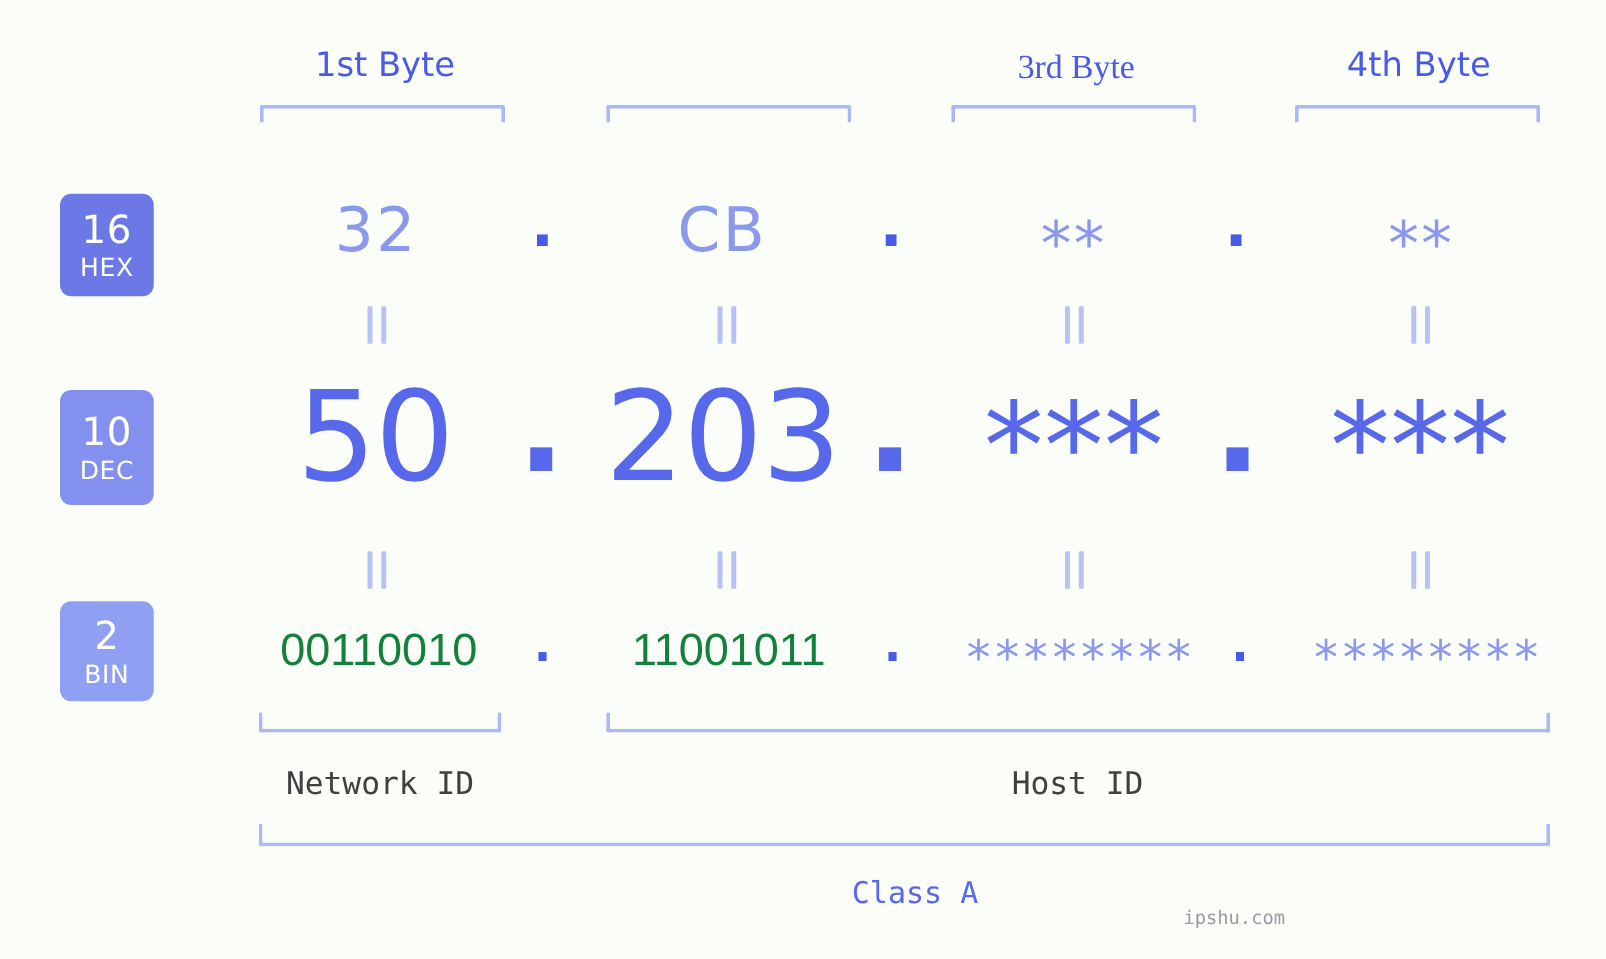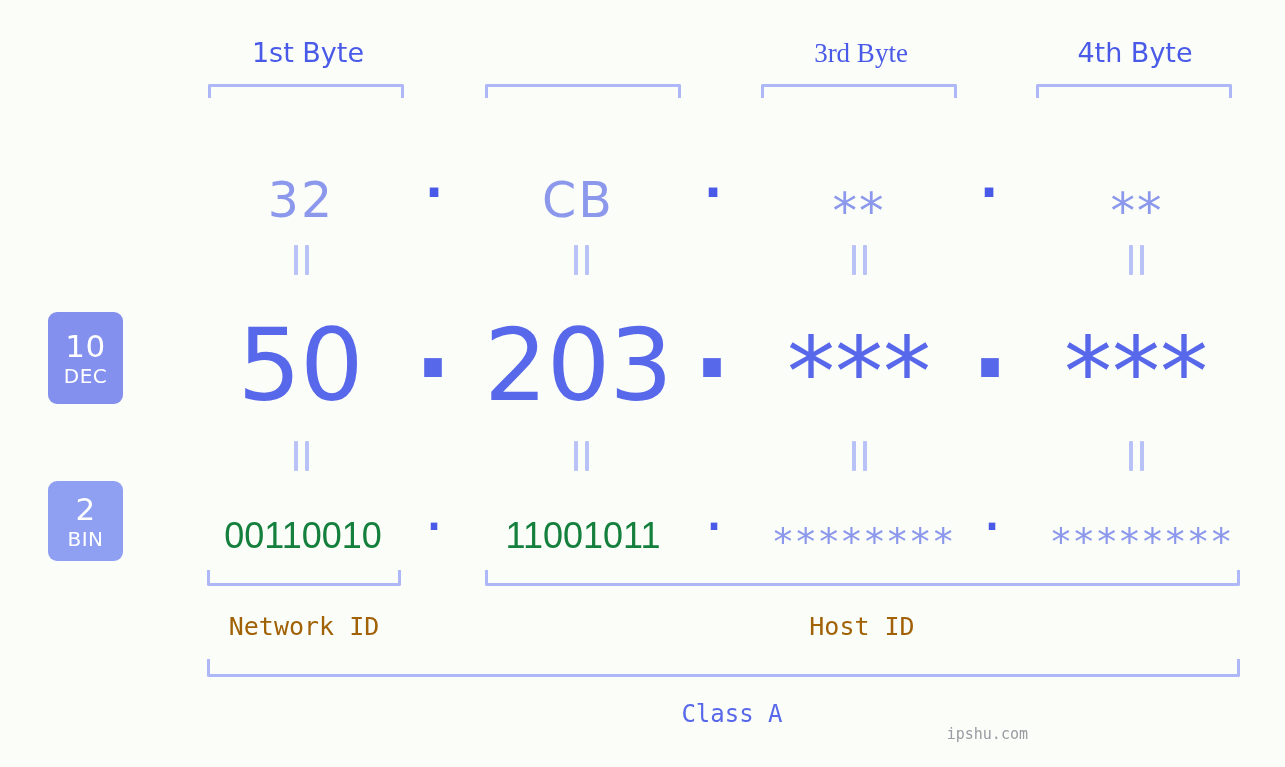--- a/index.html
+++ b/index.html
@@ -81,21 +81,20 @@
     margin-top: 4px;
     letter-spacing: 0.5px;
   }
 
   
   .val {
     position: absolute;
     text-align: center;
     white-space: nowrap;
     font-family: "DejaVu Sans", sans-serif;
-    margin-top: 16px;
   }
 
   
   .hex-val {
     top: 150px;
     height: 70px;
     line-height: 70px;
     font-size: 49px;
     color: #8c98ec;
     letter-spacing: 2px;
@@ -186,21 +185,21 @@
     background: #b9c2f7;
     border-radius: 1px;
   }
 
   
   .id-label {
     position: absolute;
     text-align: center;
     font-family: "DejaVu Sans Mono", monospace;
     font-size: 25px;
-    color: #a16207;
+    color: #404040;
     white-space: nowrap;
     height: 34px;
     line-height: 34px;
   }
 
   
   .class-label {
     position: absolute;
     text-align: center;
     font-family: "DejaVu Sans Mono", monospace;
@@ -229,20 +228,24 @@
 
   <div class="byte-label" style="left:188px; width:240px;">1st Byte</div>
   <div class="byte-label" style="left:741px; width:240px;font-family:Liberation Serif, serif;">3rd Byte</div>
   <div class="byte-label" style="left:1015px; width:240px;">4th Byte</div>
 
   <div class="bracket-top" style="left:208px; width:196px; top:84px;"></div>
   <div class="bracket-top" style="left:485px; width:196px; top:84px;"></div>
   <div class="bracket-top" style="left:761px; width:196px; top:84px;"></div>
   <div class="bracket-top" style="left:1036px; width:196px; top:84px;"></div>
 
+  <div class="badge" style="top:155px; height:82px; background:#6c78e6;">
+    <span class="num">16</span>
+    <span class="sys">HEX</span>
+  </div>
 
   <div class="val hex-val" style="left:186px; width:230px;">32</div>
   <div class="hex-dot" style="left:410px; width:48px;">.</div>
 
   <div class="val hex-val" style="left:463px; width:230px;">CB</div>
   <div class="hex-dot" style="left:689px; width:48px;">.</div>
 
   <div class="val hex-val" style="left:744px; width:230px; line-height:92px;">**</div>
   <div class="hex-dot" style="left:965px; width:48px;">.</div>
 

